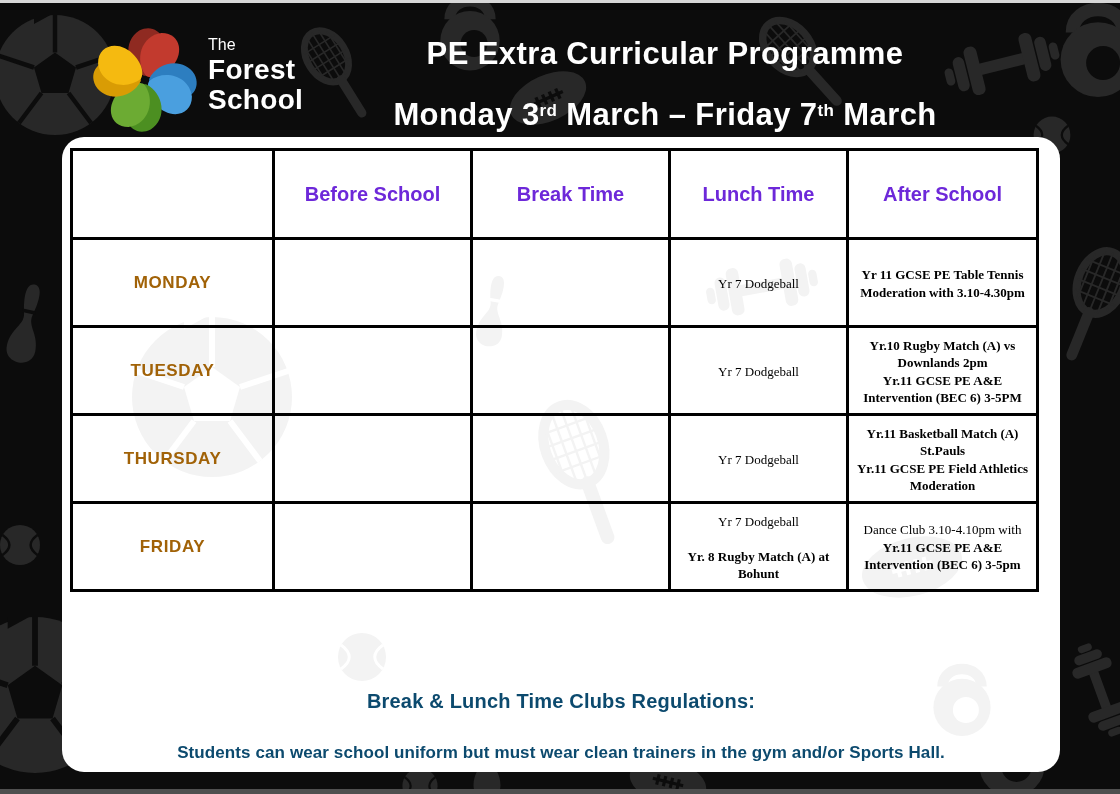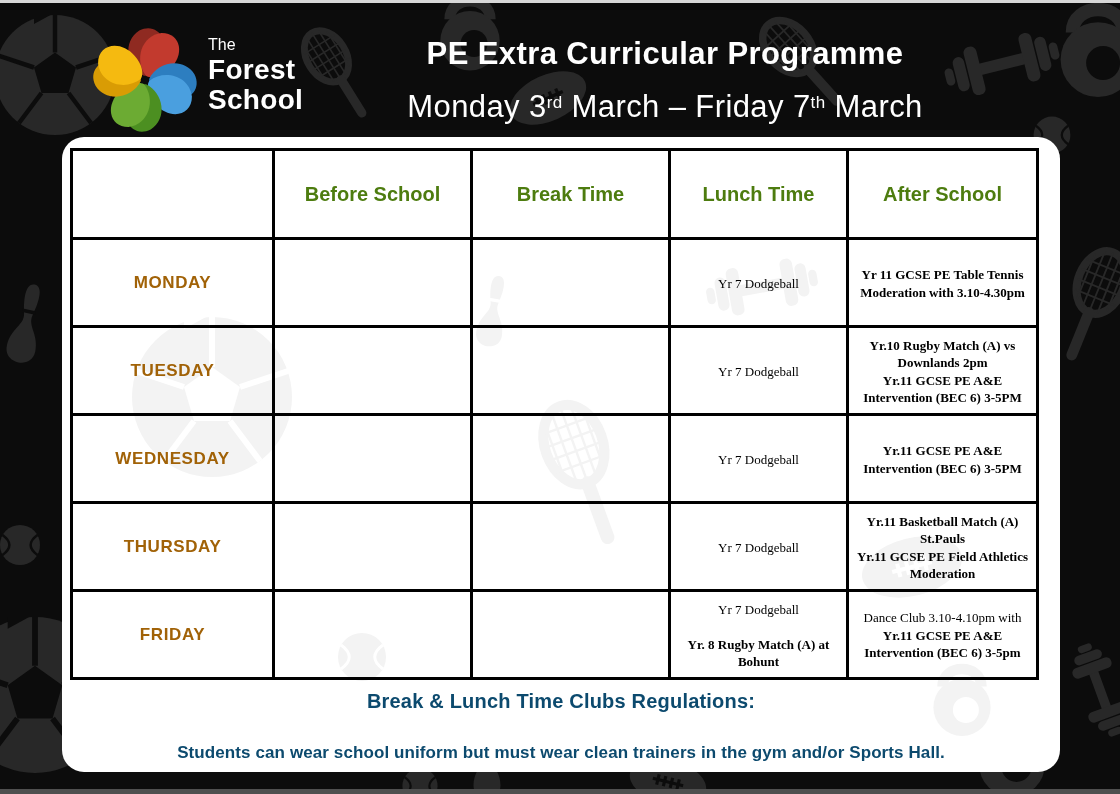--- a/index.html
+++ b/index.html
@@ -10,31 +10,31 @@
   .bg-art{position:absolute;left:0;top:0;width:1120px;height:794px;color:#282828;--bg:#0c0c0c;}
   
   .logo{position:absolute;left:86px;top:19px;width:310px;height:120px;}
   .pinwheel{position:absolute;left:0;top:2px;width:118px;height:118px;}
   .school-name{position:absolute;left:122px;top:18px;color:#ffffff;line-height:1;}
   .school-name .the{font-size:16px;font-weight:normal;margin-bottom:3px;}
   .school-name .big{font-size:28px;font-weight:bold;letter-spacing:.3px;margin-top:2px;}
   
   .title{position:absolute;left:340px;top:36px;width:650px;text-align:center;color:#ffffff;}
   .title .l1{font-size:31px;font-weight:bold;letter-spacing:.4px;}
-  .title .l2{font-size:31px;font-weight:normal;letter-spacing:.4px;margin-top:17px;}
+  .title .l2{font-size:31px;font-weight:bold;letter-spacing:.4px;margin-top:25px;}
   .title sup{font-size:17px;vertical-align:9px;}
   
   .card{position:absolute;left:62px;top:137px;width:998px;height:635px;background:#ffffff;
         border-radius:22px;overflow:hidden;}
   .card-art{position:absolute;left:0;top:0;width:998px;height:635px;color:#f3f3f3;--bg:#ffffff;}
   table.tt{position:absolute;left:8px;top:11px;width:966px;border-collapse:collapse;
            table-layout:fixed;background:transparent;}
   table.tt td{border:3px solid #000;padding:0;vertical-align:middle;}
   tr.hrow{height:89px;} tr.drow{height:88px;}
-  .colhead{font-size:20px;font-weight:bold;text-align:center;color:#4d7c0f;}
+  .colhead{font-size:20px;font-weight:bold;text-align:center;color:#6d28d9;}
   .daycell{font-size:17px;font-weight:bold;text-align:center;letter-spacing:.6px;color:#a16207;}
   td.content{vertical-align:top;}
   .cell-lines{padding-top:2px;text-align:center;font-family:"Liberation Serif",serif;
               font-size:13px;line-height:1.34;color:#000;}
   .cell-lines .b{font-weight:bold;}
   
   .regs{position:absolute;left:0;top:553px;width:998px;text-align:center;color:#0c4a6e;}
   .regs .head{font-size:20px;font-weight:bold;letter-spacing:.2px;}
   .regs .body{font-size:17px;font-weight:bold;margin-top:30px;letter-spacing:.1px;}
 </style>
@@ -216,40 +216,20 @@
         <td class="content">
               <div class="cell-lines">
                 <div class="b">Yr.10 Rugby Match (A) vs</div>
                 <div class="b">Downlands 2pm</div>
                 <div class="b">Yr.11 GCSE PE A&amp;E</div>
                 <div class="b">Intervention (BEC 6) 3-5PM</div>
               </div>
             </td>
       </tr>
       <tr class="drow">
-        <td class="daycell">WEDNESDAY</td>
-        <td class="content">
-              <div class="cell-lines"></div>
-            </td>
-        <td class="content">
-              <div class="cell-lines"></div>
-            </td>
-        <td class="content">
-              <div class="cell-lines">
-                <div>Yr 7 Dodgeball</div>
-              </div>
-            </td>
-        <td class="content">
-              <div class="cell-lines">
-                <div class="b">Yr.11 GCSE PE A&amp;E</div>
-                <div class="b">Intervention (BEC 6) 3-5PM</div>
-              </div>
-            </td>
-      </tr>
-      <tr class="drow">
         <td class="daycell">THURSDAY</td>
         <td class="content">
               <div class="cell-lines"></div>
             </td>
         <td class="content">
               <div class="cell-lines"></div>
             </td>
         <td class="content">
               <div class="cell-lines">
                 <div>Yr 7 Dodgeball</div>

